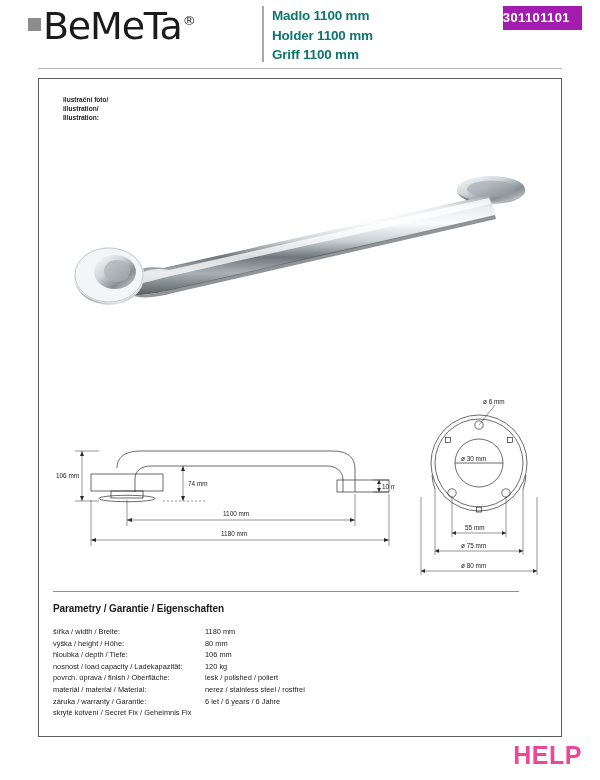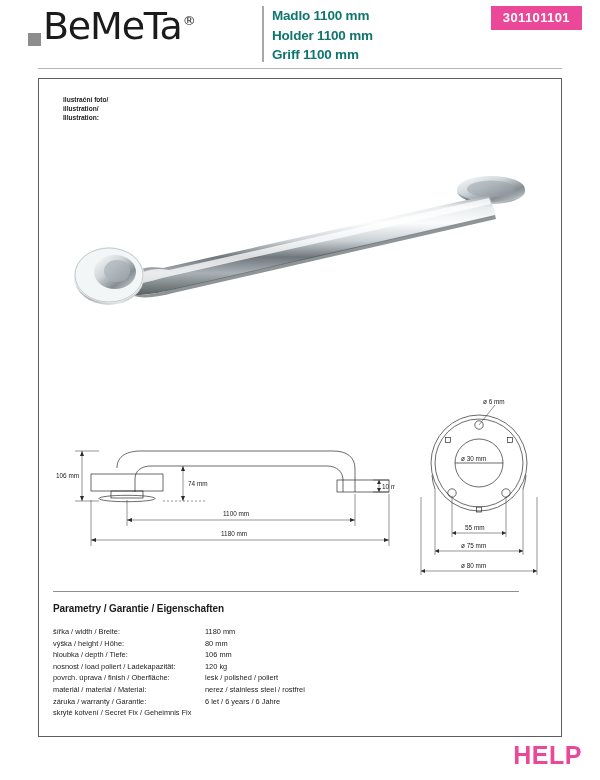--- a/index.html
+++ b/index.html
@@ -18,21 +18,21 @@
   .header {
     position: absolute;
     left: 0; top: 0;
     width: 600px; height: 70px;
   }
 
   .logo-block {
     position: absolute;
     left: 28px; top: 6px;
     display: flex;
-    align-items: flex-end;
+    align-items: flex-start;
   }
   .logo-square {
     width: 13px; height: 13px;
     background: #8d8d8d;
     margin-top: 12px;
     margin-right: 2px;
   }
   .logo-text {
     font-family: "DejaVu Sans", sans-serif;
     font-size: 38px;
@@ -65,26 +65,26 @@
     font-weight: bold;
     line-height: 19.5px;
     letter-spacing: -0.2px;
     color: #0f766e;
     white-space: nowrap;
   }
 
   .code-badge {
     position: absolute;
     right: 18px; top: 6px;
-    background: #ec4899;
+    background: #a21caf;
     color: #ffffff;
     font-size: 13px;
     font-weight: bold;
     letter-spacing: 0.4px;
-    padding: 4px 12px 5px 12px;
+    padding: 4px 12px 5px 0;
   }
 
   .header-rule {
     position: absolute;
     left: 38px; top: 68px;
     width: 524px; height: 1px;
     background: #b5b5b5;
   }
 
   
@@ -388,21 +388,21 @@
     </div>
     <div class="param-row">
       <span class="param-label">výška / height / Höhe:</span>
       <span class="param-value">80 mm</span>
     </div>
     <div class="param-row">
       <span class="param-label">hloubka / depth / Tiefe:</span>
       <span class="param-value">106 mm</span>
     </div>
     <div class="param-row">
-      <span class="param-label">nosnost / load poliert / Ladekapazität:</span>
+      <span class="param-label">nosnost / load capacity / Ladekapazität:</span>
       <span class="param-value">120 kg</span>
     </div>
     <div class="param-row">
       <span class="param-label">povrch. úprava / finish / Oberfläche:</span>
       <span class="param-value">lesk / polished / poliert</span>
     </div>
     <div class="param-row">
       <span class="param-label">materiál / material / Material:</span>
       <span class="param-value">nerez / stainless steel / rostfrei</span>
     </div>

